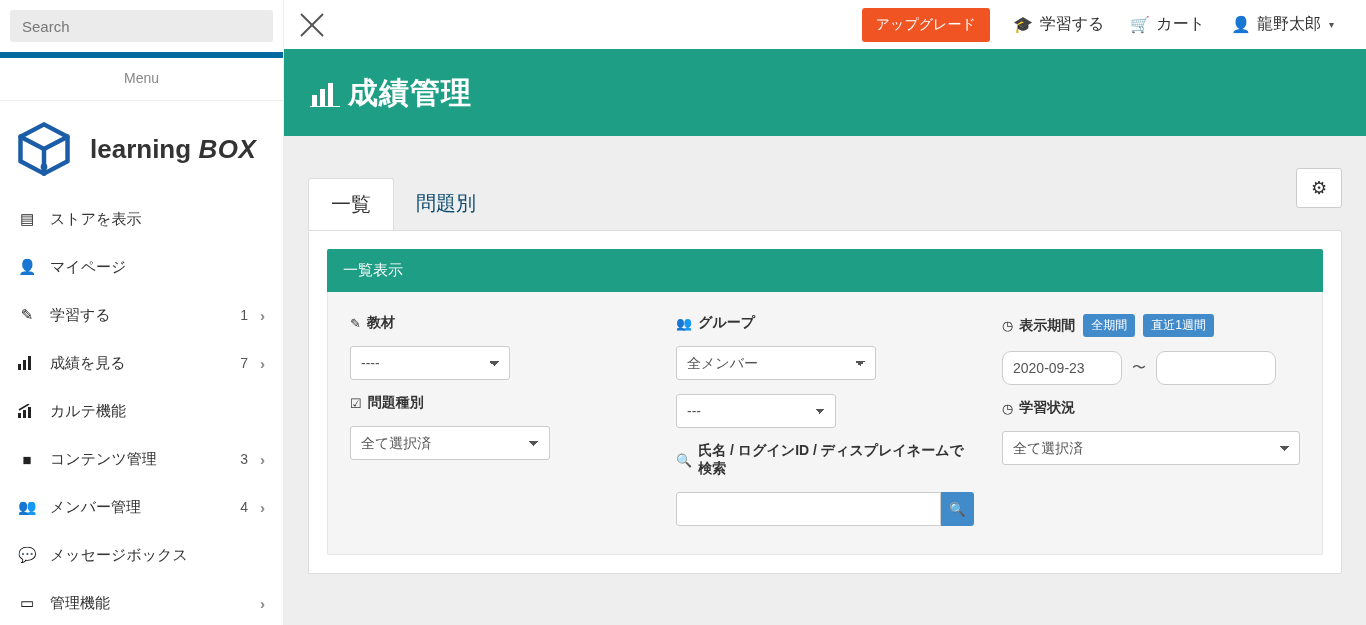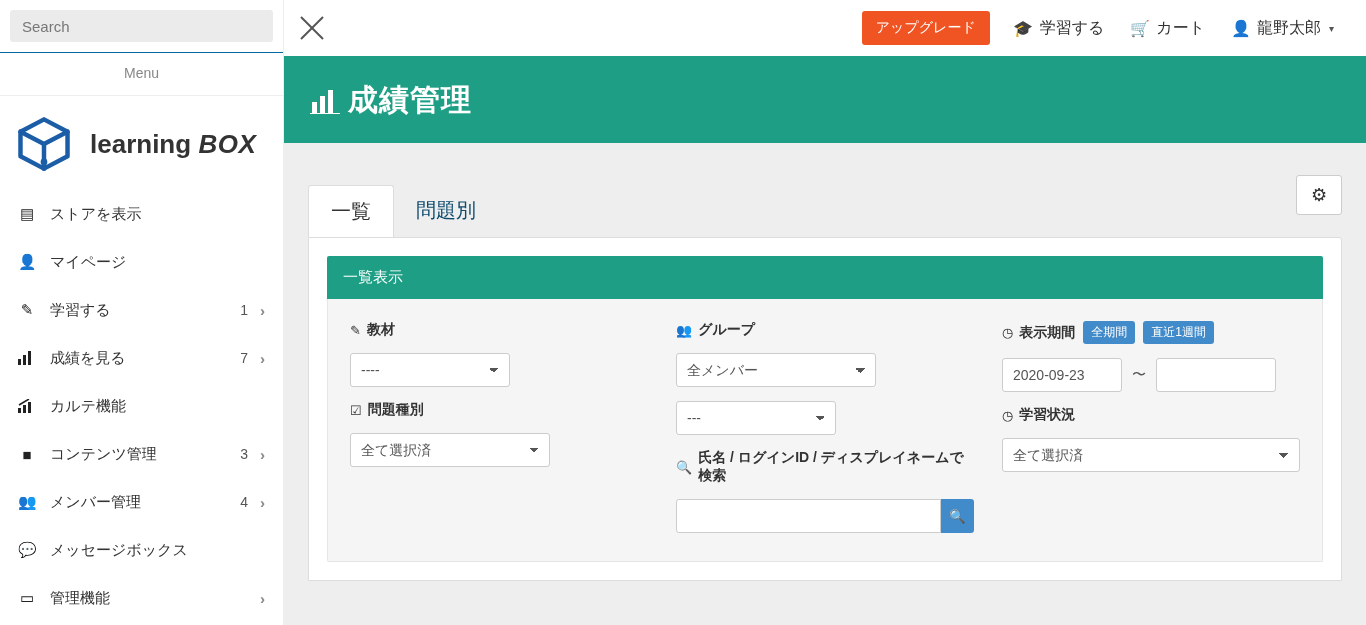--- a/index.html
+++ b/index.html
@@ -4,35 +4,35 @@
 <style>
 * { box-sizing: border-box; margin: 0; padding: 0; }
 body { font-family: "Hiragino Kaku Gothic ProN", "メイリオ", Meiryo, sans-serif; font-size: 14px; color: #333; background: #fff; width: 1366px; height: 625px; overflow: hidden; }
 .app { display: flex; width: 100%; height: 100%; }
 
 
 .sidebar { width: 284px; border-right: 1px solid #eee; display: flex; flex-direction: column; }
 .search-wrap { padding: 10px; }
 .search-input { width: 100%; height: 32px; border: none; border-radius: 3px; background: #ebebeb; padding: 0 12px; font-size: 15px; color: #555; }
 .search-input::placeholder { color: #777; }
-.menu-label { text-align: center; color: #888; font-size: 14px; padding: 12px 0 14px; border-bottom: 1px solid #eee; border-top: 1px solid #0369a1; }
+.menu-label { text-align: center; color: #888; font-size: 14px; padding: 12px 0 14px; border-bottom: 1px solid #eee; border-top: 6px solid #0369a1; }
 .logo { display: flex; align-items: center; gap: 18px; padding: 20px 16px 18px; }
 .logo svg { width: 56px; height: 56px; flex: none; }
 .logo-text { font-family: Arial, sans-serif; font-weight: 700; font-size: 26px; color: #333; }
 .logo-text .box { font-weight: 900; font-style: italic; letter-spacing: 0.5px; }
 .nav { list-style: none; }
 .nav li { display: flex; align-items: center; padding: 0 18px; height: 48px; color: #333; cursor: pointer; font-size: 15px; }
 .nav .ico { width: 18px; text-align: center; margin-right: 14px; color: #222; font-size: 15px; }
 .nav .label { flex: 1; }
 .nav .badge { color: #555; margin-right: 12px; font-size: 14px; }
 .nav .chev { color: #888; font-weight: bold; }
 
 
 .main { flex: 1; display: flex; flex-direction: column; background: #fff; overflow: hidden; }
-.topbar { height: 56px; display: flex; align-items: center; padding: 0 22px 0 8px; gap: 6px; }
+.topbar { height: 49px; display: flex; align-items: center; padding: 0 22px 0 8px; gap: 6px; }
 .close-x { width: 40px; height: 40px; display: flex; align-items: center; justify-content: center; cursor: pointer; color: #555; }
 .spacer { flex: 1; }
 .upgrade-btn { background: #f05423; color: #fff; border: none; border-radius: 3px; height: 34px; padding: 0 14px; font-size: 14px; cursor: pointer; margin-right: 8px; }
 .top-item { display: flex; align-items: center; gap: 6px; padding: 0 10px; height: 34px; font-size: 16px; color: #333; cursor: pointer; }
 .top-item .ti { font-size: 16px; }
 .caret-dn { font-size: 10px; margin-left: 2px; color: #555; }
 
 .title-band { background: #1e9f85; color: #fff; padding: 24px 26px 22px; display: flex; align-items: center; gap: 8px; }
 .title-band .ti-icon { font-size: 26px; }
 .title-band h1 { font-size: 30px; font-weight: 700; letter-spacing: 1px; text-align: center; }
@@ -51,21 +51,21 @@
 .col { flex: 1; display: flex; flex-direction: column; gap: 14px; }
 .field-label { font-size: 14px; font-weight: 700; color: #333; display: flex; align-items: center; gap: 6px; }
 .field-label .fi { font-size: 13px; font-weight: normal; }
 .sel, .txt { width: 100%; height: 34px; border: 1px solid #ccc; border-radius: 3px; background: #fff; padding: 0 10px; font-size: 14px; color: #555; }
 .sel { appearance: none; background-image: linear-gradient(45deg, transparent 50%, #555 50%), linear-gradient(135deg, #555 50%, transparent 50%); background-position: calc(100% - 15px) 14px, calc(100% - 10px) 14px; background-size: 5px 5px, 5px 5px; background-repeat: no-repeat; }
 .sel.small { width: 160px; }
 .sel.medium { width: 200px; }
 .pill-row { display: flex; align-items: center; gap: 8px; flex-wrap: wrap; }
 .pill { background: #428bca; color: #fff; font-size: 12px; padding: 3px 8px; border-radius: 3px; cursor: pointer; }
 .date-row { display: flex; align-items: center; gap: 10px; }
-.date-row .txt { width: 120px; }
+.date-row .txt { width: 120px; border-radius: 9px; }
 .date-row .tilde { color: #555; }
 .search-row { display: flex; }
 .search-row .txt { border-radius: 3px 0 0 3px; }
 .search-row .sbtn { width: 38px; height: 34px; background: #428bca; color: #fff; border: none; border-radius: 0 3px 3px 0; cursor: pointer; display: flex; align-items: center; justify-content: center; }
 
 svg { display: block; }
 </style>
 </head>
 <body>
 

